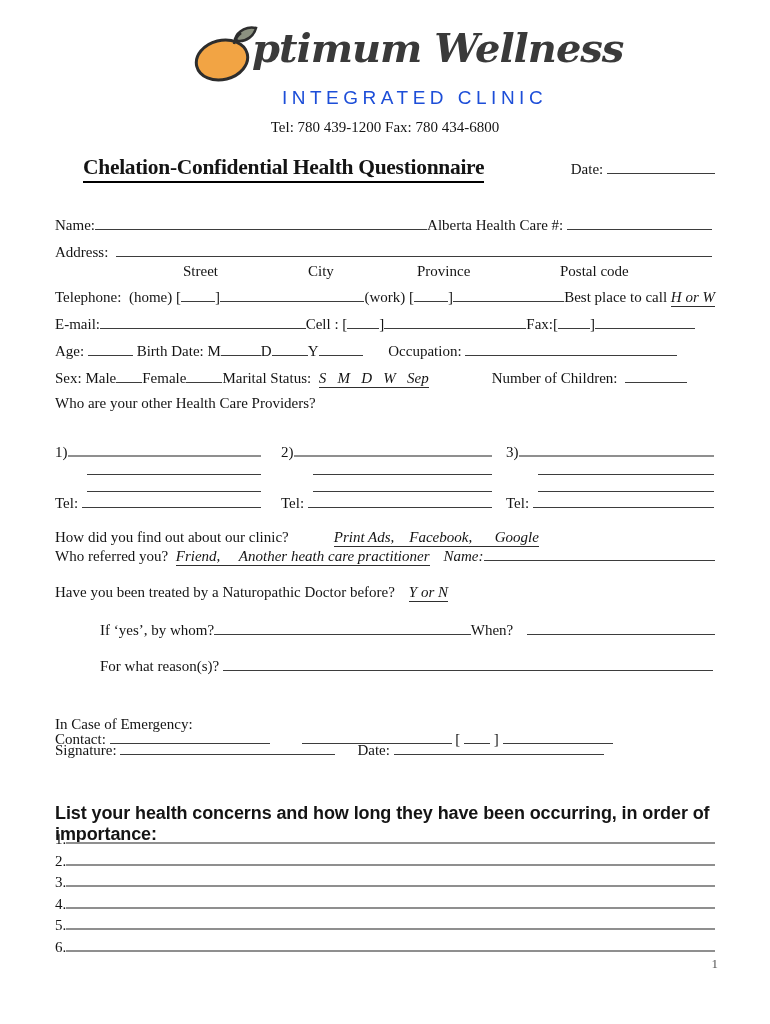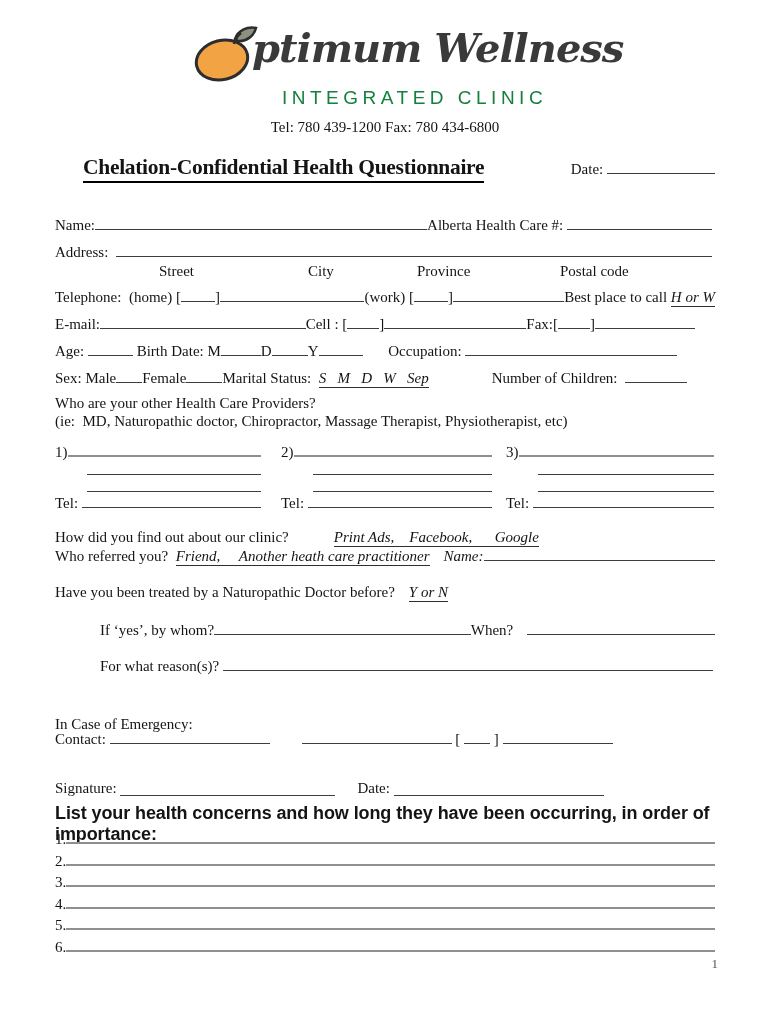--- a/index.html
+++ b/index.html
@@ -22,21 +22,21 @@
   
   .fruit { position:absolute; left:194px; top:24px; }
   .wordmark {
     position:absolute; left:252px; top:24px;
     font-family:"DejaVu Serif", serif; font-style:italic; font-weight:bold;
     font-size:40px; letter-spacing:-1px; color:#3a3a3a; white-space:pre;
   }
   .tagline {
     position:absolute; left:282px; top:87px;
     font-family:"Liberation Sans", sans-serif; font-size:19px;
-    letter-spacing:4.5px; color:#15803d; white-space:pre;
+    letter-spacing:4.5px; color:#1d4ed8; white-space:pre;
   }
   .contactline { position:absolute; left:0; right:0; top:119px; text-align:center; font-size:15px; }
 
   .title-row { top:155px; }
   .doc-title {
     font-weight:bold; font-size:21.5px; letter-spacing:-0.3px;
     border-bottom:2.5px solid #000; padding-bottom:1px; margin-left:28px; flex-shrink:0;
   }
   .date-group { margin-left:auto; display:flex; align-items:baseline; white-space:pre; }
 
@@ -75,21 +75,21 @@
   </div>
 
   <div class="row" style="top:216px; right:58px;">
     <span class="lbl">Name:</span><span class="bl grow"></span><span class="lbl">Alberta Health Care #: </span><span class="bl" style="width:145px"></span>
   </div>
 
   <div class="row" style="top:243px; right:58px;">
     <span class="lbl">Address:  </span><span class="bl grow"></span>
   </div>
   <div class="row" style="top:263px; height:18px;">
-    <span class="abs-lbl" style="left:104px">Street</span>
+    <span class="abs-lbl" style="left:128px">Street</span>
     <span class="abs-lbl" style="left:253px">City</span>
     <span class="abs-lbl" style="left:362px">Province</span>
     <span class="abs-lbl" style="left:505px">Postal code</span>
   </div>
 
   <div class="row" style="top:288px;">
     <span class="lbl">Telephone:  (home) </span><span class="lbl">[</span><span class="bl" style="width:34px"></span><span class="lbl">]</span><span class="bl grow2"></span><span class="lbl">(work) </span><span class="lbl">[</span><span class="bl" style="width:34px"></span><span class="lbl">]</span><span class="bl grow"></span><span class="lbl">Best place to call </span><span class="iu">H or W</span>
   </div>
 
   <div class="row" style="top:315px; right:75px;">
@@ -99,23 +99,20 @@
   <div class="row" style="top:342px; right:93px;">
     <span class="lbl">Age: </span><span class="bl" style="width:45px"></span><span class="lbl"> Birth Date: M</span><span class="bl" style="width:40px"></span><span class="lbl">D</span><span class="bl" style="width:36px"></span><span class="lbl">Y</span><span class="bl" style="width:44px"></span><span class="sp" style="width:22px"></span><span class="lbl"> Occupation: </span><span class="bl grow"></span>
   </div>
 
   <div class="row" style="top:369px; right:83px;">
     <span class="lbl">Sex: Male</span><span class="bl" style="width:26px"></span><span class="lbl">Female</span><span class="bl" style="width:36px"></span><span class="lbl">Marital Status:  </span><span class="iu">S   M   D   W   Sep</span><span class="sp grow"></span><span class="lbl">Number of Children:  </span><span class="bl" style="width:62px"></span>
   </div>
 
   <div class="row" style="top:395px;">
     <span class="lbl">Who are your other Health Care Providers?</span>
-  </div>
-  <div class="row" style="top:413px;">
-    <span class="lbl">(ie:  MD, Naturopathic doctor, Chiropractor, Massage Therapist, Physiotherapist, etc)</span>
   </div>
 
   <div class="pcol" style="left:55px; width:206px;">
     <div class="prow" style="top:0;"><span class="lbl">1)</span><span class="bl grow gray"></span></div>
     <div class="prow" style="top:20px;"><span class="sp" style="width:32px"></span><span class="bl grow"></span></div>
     <div class="prow" style="top:37px;"><span class="sp" style="width:32px"></span><span class="bl grow"></span></div>
     <div class="prow" style="top:53px;"><span class="lbl">Tel: </span><span class="bl grow"></span></div>
   </div>
   <div class="pcol" style="left:281px; width:211px;">
     <div class="prow" style="top:0;"><span class="lbl">2)</span><span class="bl grow gray"></span></div>
@@ -146,21 +143,21 @@
   <div class="row" style="top:657px; right:57px;">
     <span class="sp" style="width:45px"></span><span class="lbl">For what reason(s)? </span><span class="bl grow"></span>
   </div>
 
   <div class="row" style="top:716px;font-family:Liberation Serif, serif;">
     <span class="lbl">In Case of Emergency:</span>
   </div>
   <div class="row" style="top:730px;">
     <span class="lbl">Contact: </span><span class="bl" style="width:160px"></span><span class="sp" style="width:32px"></span><span class="bl" style="width:150px"></span><span class="lbl"> [ </span><span class="bl" style="width:26px"></span><span class="lbl"> ] </span><span class="bl" style="width:110px"></span>
   </div>
-  <div class="row" style="top:780px;align-items:center;">
+  <div class="row" style="top:741px;">
     <span class="lbl">Signature: </span><span class="bl" style="width:215px"></span><span class="sp" style="width:22px"></span><span class="lbl">Date: </span><span class="bl" style="width:210px"></span>
   </div>
 
   <div class="row sans-bold" style="top:803px;">
     <span>List your health concerns and how long they have been occurring, in order of importance:</span>
   </div>
   <div class="row" style="top:828px;"><span class="lbl">1.</span><span class="bl grow gray"></span></div>
   <div class="row" style="top:850px;"><span class="lbl">2.</span><span class="bl grow gray"></span></div>
   <div class="row" style="top:871px;"><span class="lbl">3.</span><span class="bl grow gray"></span></div>
   <div class="row" style="top:893px;"><span class="lbl">4.</span><span class="bl grow gray"></span></div>

